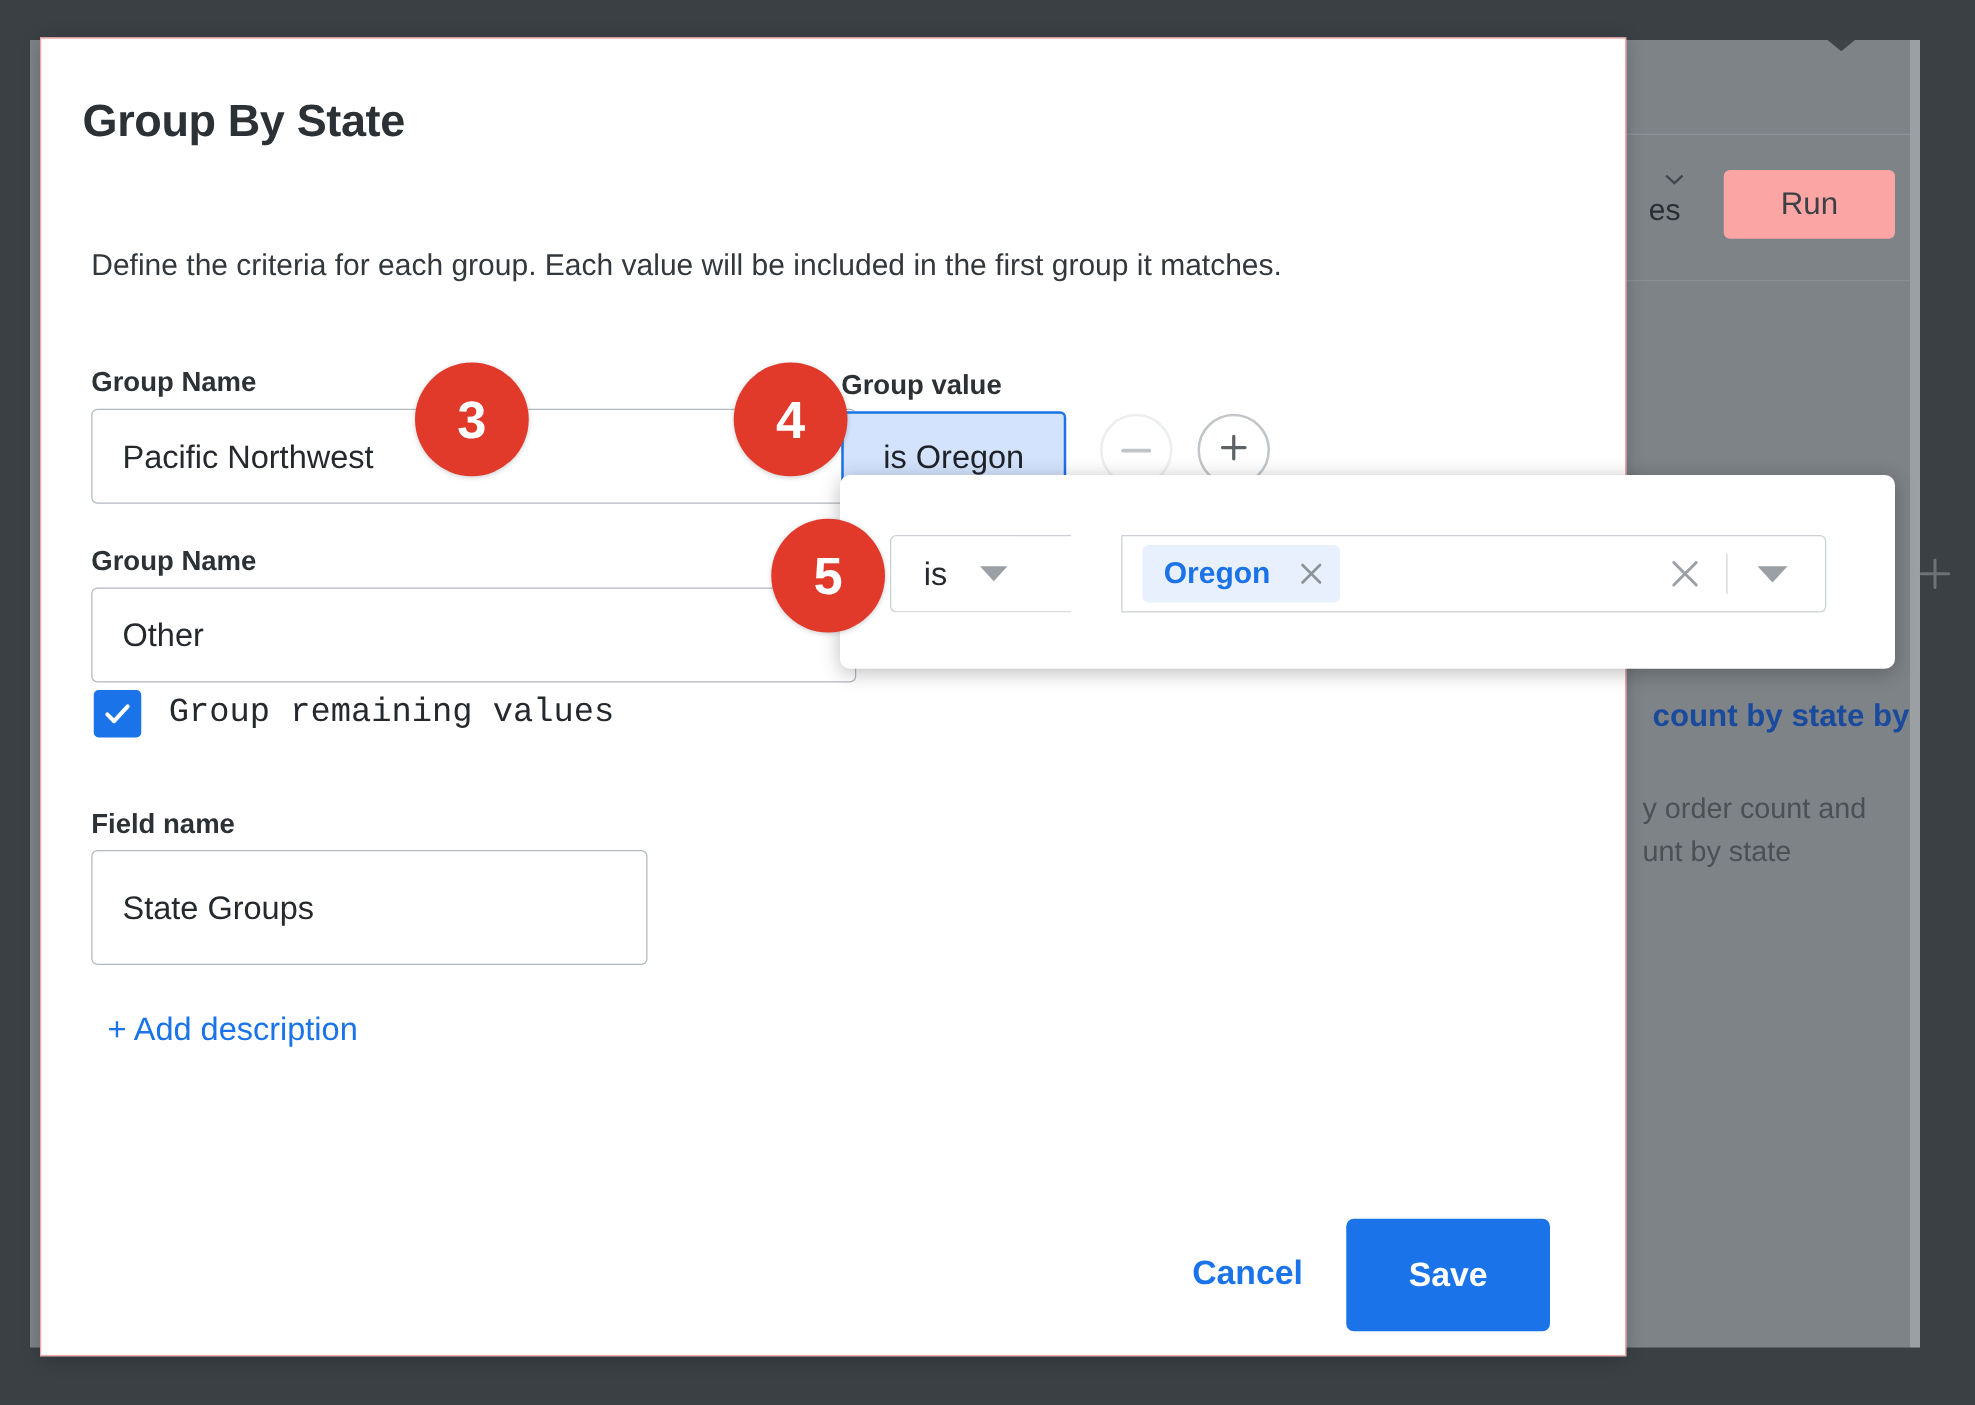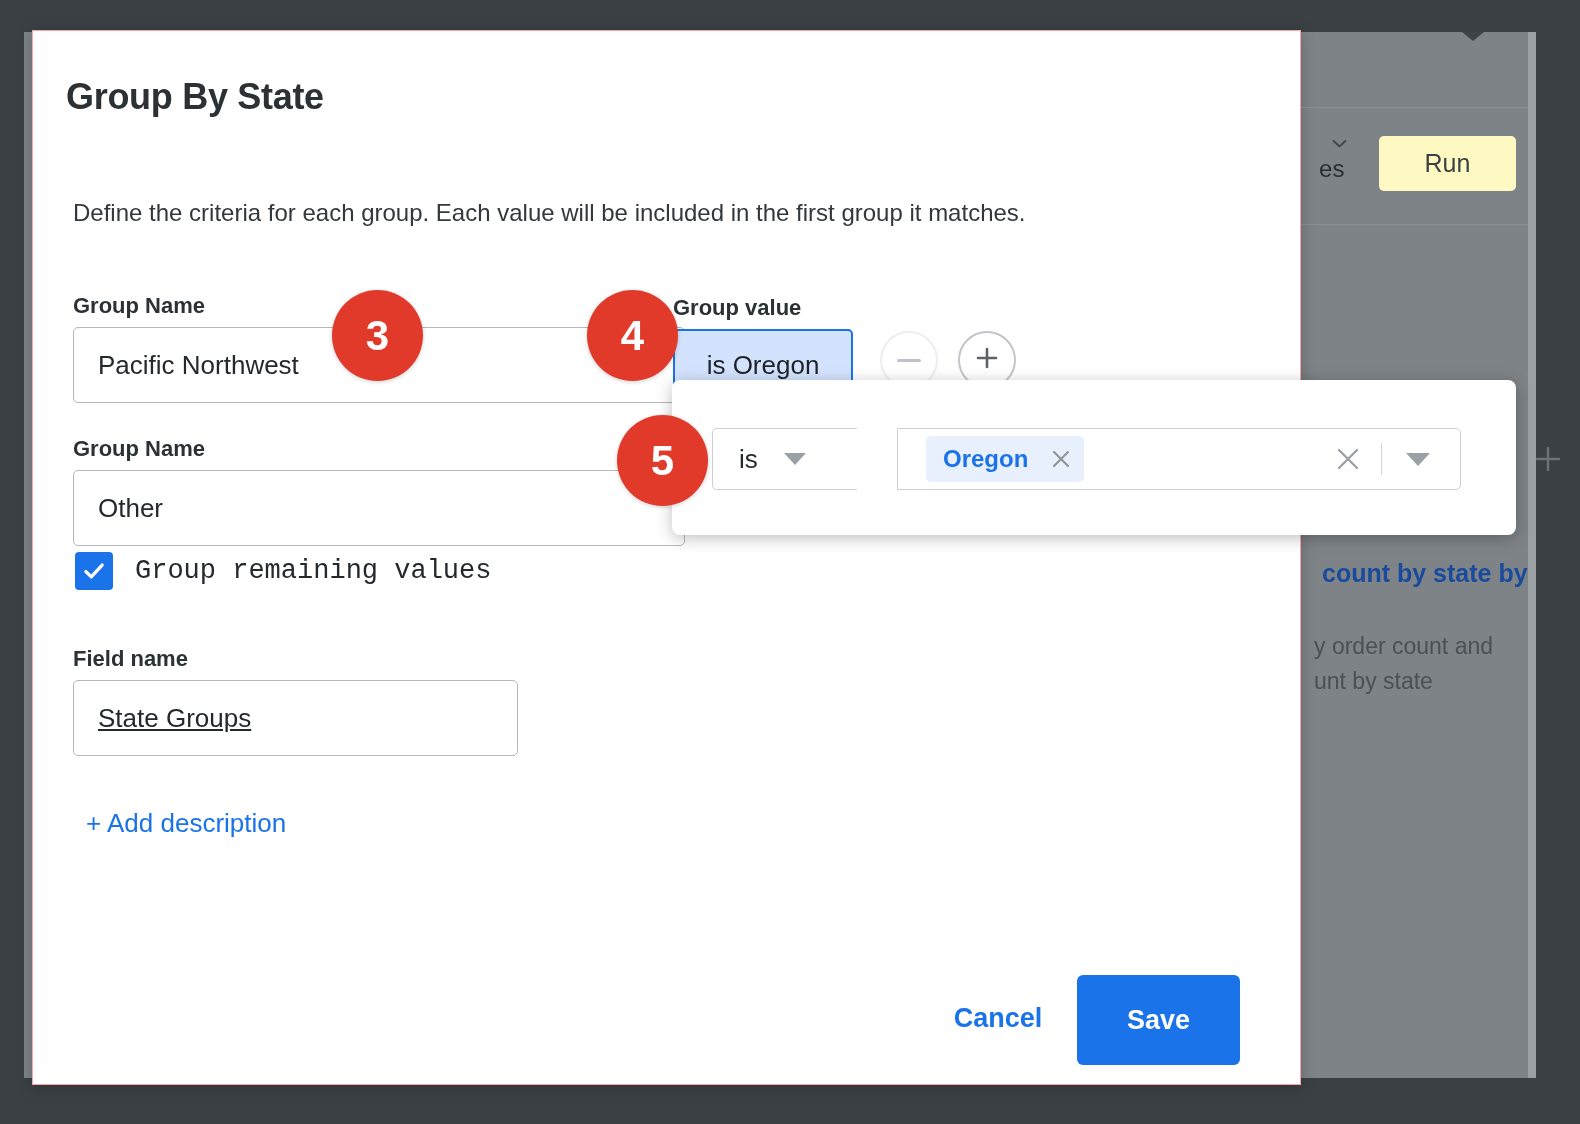--- a/index.html
+++ b/index.html
@@ -40,21 +40,21 @@
     font-size: 17px; line-height: 9px;
   }
   .app-chev svg { display:block; }
   .app-es {
     position: absolute; left: 25px; top: 28px;
     font-size: 24px; color: #2a2e33; letter-spacing: .1px;
   }
   .app-run {
     position: absolute; left: 85px; top: 9px;
     width: 137px; height: 55px;
-    background: #fef9c3; border-radius: 5px;
+    background: #fca5a5; border-radius: 5px;
     display: flex; align-items: center; justify-content: center;
     font-size: 25px; color: #3c4146;
   }
   .app-gear {
     position: absolute; left: 241px; top: 18px;
     width: 34px; height: 34px; color: #33383d;
   }
   .app-divider-2 {
     position: absolute; left: 24px; top: 192px;
     width: 1490px; height: 1px; background: #8a8f93;
@@ -134,21 +134,21 @@
   .plus-btn { left: 925px; border: 2px solid #c2c6ca; color: #5d6267; }
 
   .checkbox-row { position: absolute; left: 42px; top: 521px; display: flex; align-items: center; }
   .cbox {
     width: 38px; height: 38px; border-radius: 4px;
     background: #1a73e8; display: flex; align-items: center; justify-content: center;
   }
   .cbox-label { margin-left: 22px; font-size: 27px; color: #25292e; font-family: Liberation Mono, monospace; }
 
   .fieldname-label { left: 40px; top: 615px; }
-  .fieldname-input { left: 40px; top: 649px; width: 445px; height: 76px; text-decoration: underline; }
+  .fieldname-input { left: 40px; top: 649px; width: 445px; height: 92px; }
 
   .add-desc {
     position: absolute; left: 53px; top: 777px;
     font-size: 26px; color: #1a73e8;
   }
 
   .cancel-btn {
     position: absolute; left: 906px; top: 963px;
     width: 118px; height: 48px;
     display: flex; align-items: center; justify-content: center;
@@ -181,21 +181,21 @@
     display: flex; align-items: center;
     padding: 0 0 0 26px;
     font-size: 26px; color: #25292e;
   }
   .op-caret { margin-left: 26px; width: 0; height: 0;
     border-left: 11px solid transparent; border-right: 11px solid transparent;
     border-top: 12px solid #9aa0a5; }
   .value-box {
     width: 564px; height: 62px;
     border: 1px solid #cbd0d4; border-radius: 0 5px 5px 0;
-    display: flex; align-items: center; padding-left: 28px;
+    display: flex; align-items: center; padding-left: 16px;
     position: relative;
   }
   .chip {
     background: #e8f0fe; border-radius: 5px;
     height: 46px; display: flex; align-items: center;
     padding: 0 12px 0 17px;
   }
   .chip-text { font-size: 24px; font-weight: bold; color: #1a73e8; }
   .chip-x { margin-left: 22px; color: #8d9297; display: flex; }
   .clear-x { position: absolute; right: 98px; color: #9aa0a5; display: flex; }

